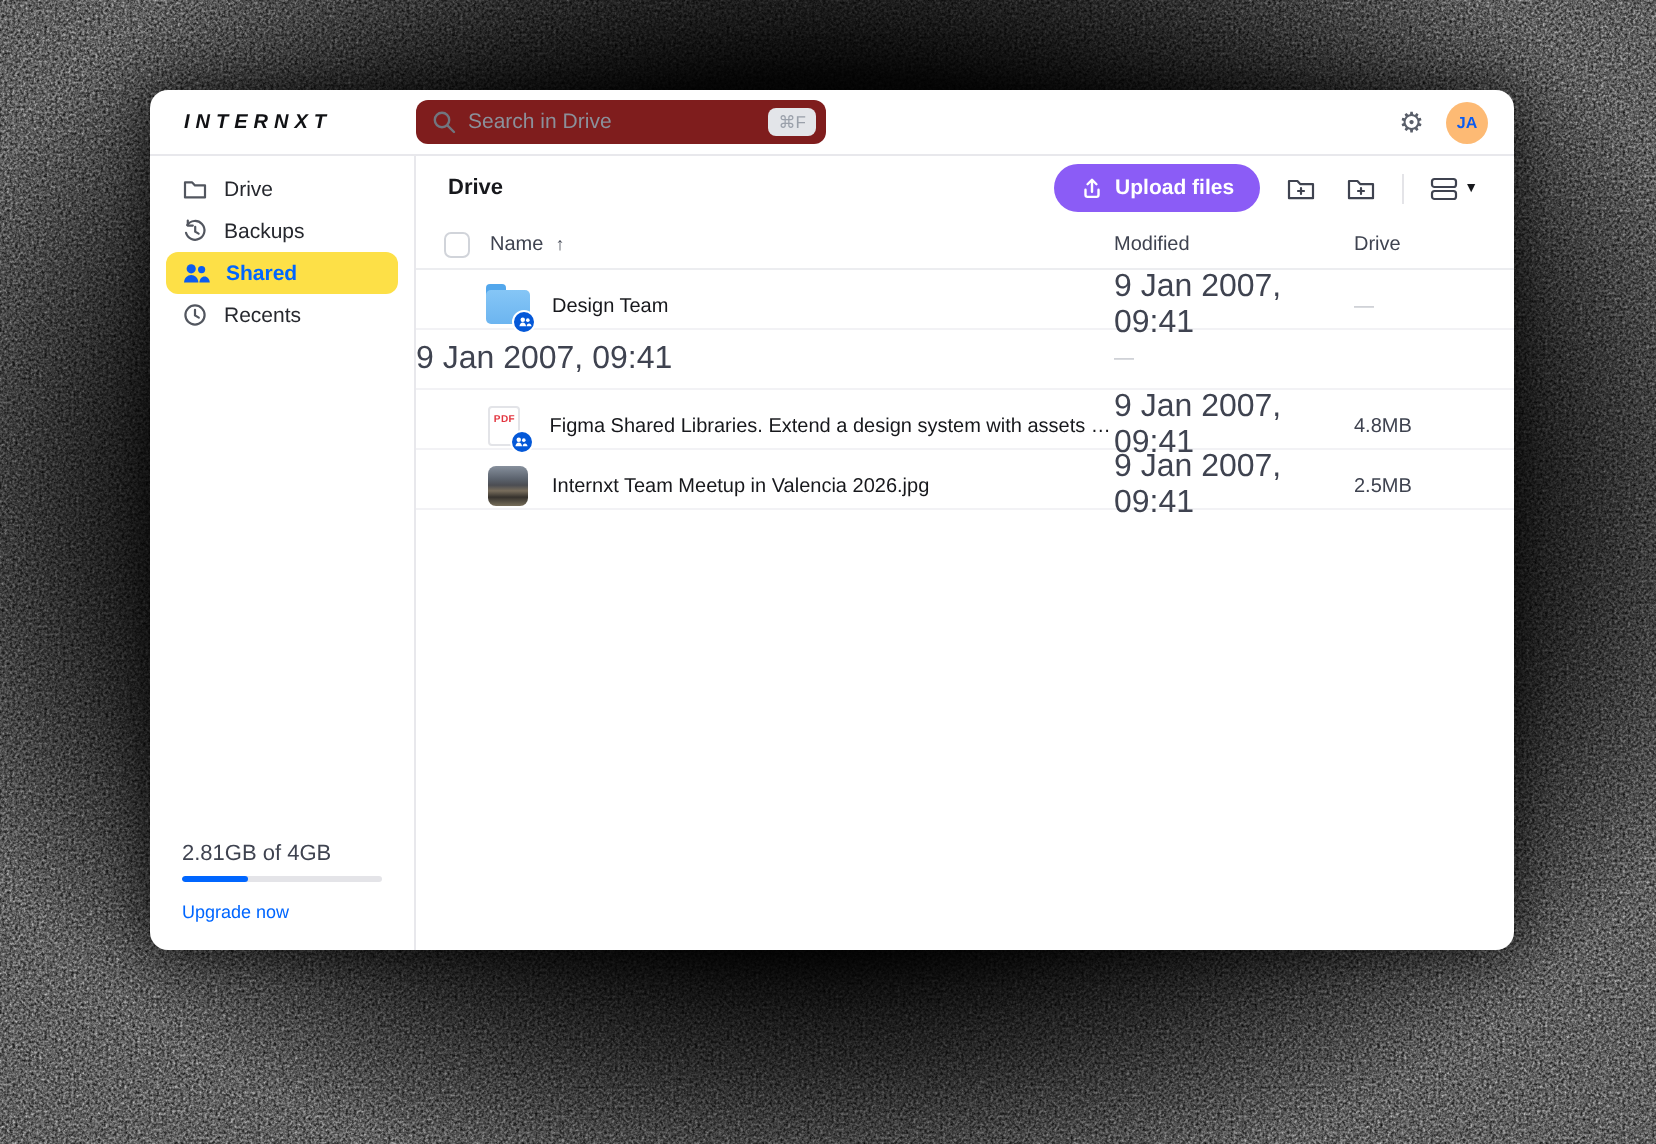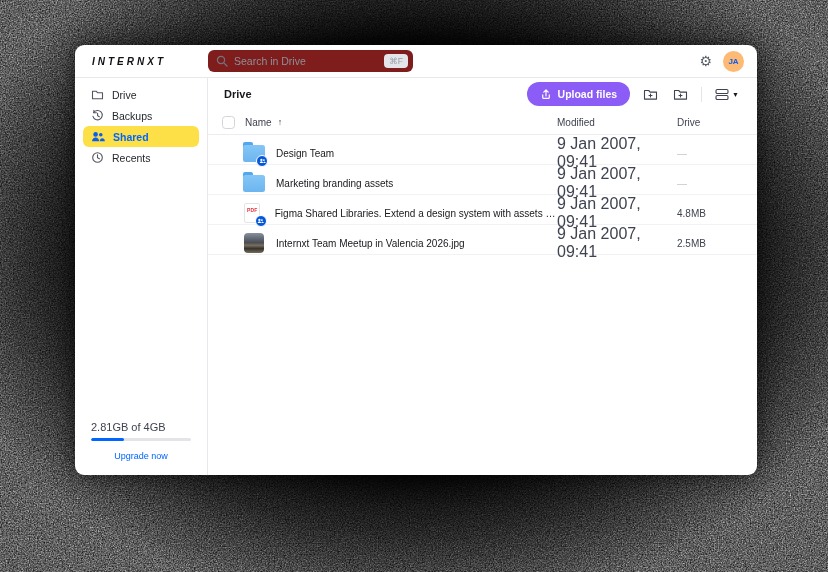--- a/index.html
+++ b/index.html
@@ -34,21 +34,21 @@
   
   .sidebar { width:133px; flex:0 0 133px; border-right:1px solid #e8e8ec; position:relative; padding:6px 8px 0; }
   .side-item { display:flex; align-items:center; gap:8px; height:21px; padding:0 8px; border-radius:6px;
     font-size:10.5px; color:#26282e; cursor:pointer; }
   .side-item svg { flex:0 0 auto; }
   .side-item.selected { background:#fde047; color:#0066ff; font-weight:bold; }
   .storage { position:absolute; left:16px; right:16px; bottom:14px; }
   .storage-text { font-size:11px; color:#3f4350; }
   .progress { margin-top:5px; height:3px; border-radius:2px; background:#e4e4e8; overflow:hidden; }
   .progress-fill { height:100%; background:#0066ff; border-radius:2px; }
-  .upgrade { margin-top:10px; font-size:9px; color:#0066ff; cursor:pointer;text-align:center; }
+  .upgrade { margin-top:10px; font-size:9px; color:#0066ff; cursor:pointer; }
 
   
   .main { flex:1; min-width:0; display:flex; flex-direction:column; }
   .main-header { height:32px; flex:0 0 32px; display:flex; align-items:center; padding:0 16px; }
   .breadcrumb { font-size:11px; font-weight:bold; color:#17181c; }
   .actions { margin-left:auto; display:flex; align-items:center; gap:11px; }
   .upload-btn { height:24px; background:#8b5cf6; color:#fff; border:none; border-radius:14px;
     font-size:10.5px; font-weight:bold; display:flex; align-items:center; gap:6px; padding:0 13px;
     font-family:"Liberation Sans", sans-serif; cursor:pointer; }
   .icon-btn { background:none; border:none; padding:2px; cursor:pointer; display:flex; align-items:center; }
@@ -234,30 +234,20 @@
                 </svg>
             </span>
           </span>
           <span class="fname">Design Team</span>
         </div>
         <div class="cell-mod">9 Jan 2007, 09:41</div>
         <div class="cell-size empty">—</div>
       </div>
 
       <div class="row">
-        <div class="cell-name">
-          <span class="checkbox" style="visibility:hidden"></span>
-          <span class="file-ic">
-            <span class="folder">
-                <span class="tab"></span>
-                <span class="bodyp"></span>
-              </span>
-          </span>
-          <span class="fname">Marketing branding assets</span>
-        </div>
         <div class="cell-mod">9 Jan 2007, 09:41</div>
         <div class="cell-size empty">—</div>
       </div>
 
       <div class="row">
         <div class="cell-name">
           <span class="checkbox" style="visibility:hidden"></span>
           <span class="file-ic">
             <span class="pdfpage">
                 <span class="pdftxt">PDF</span>

